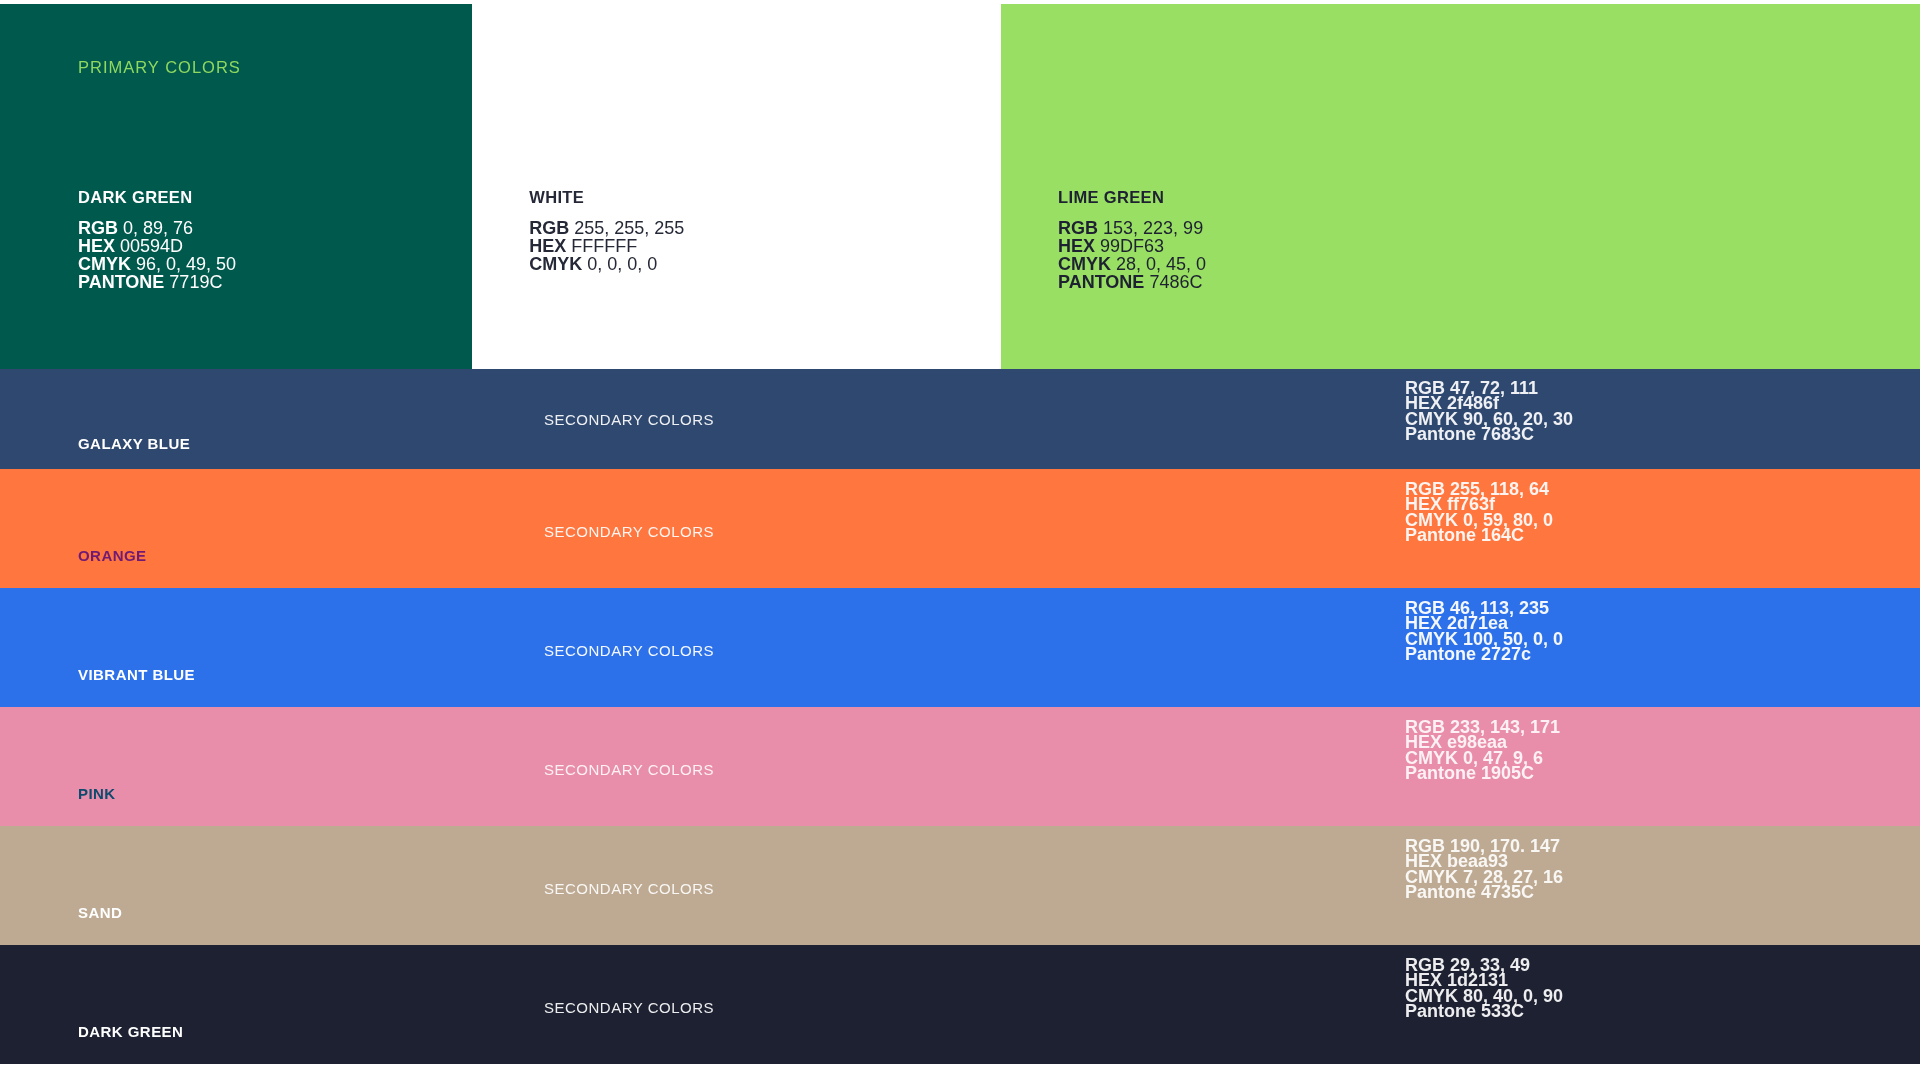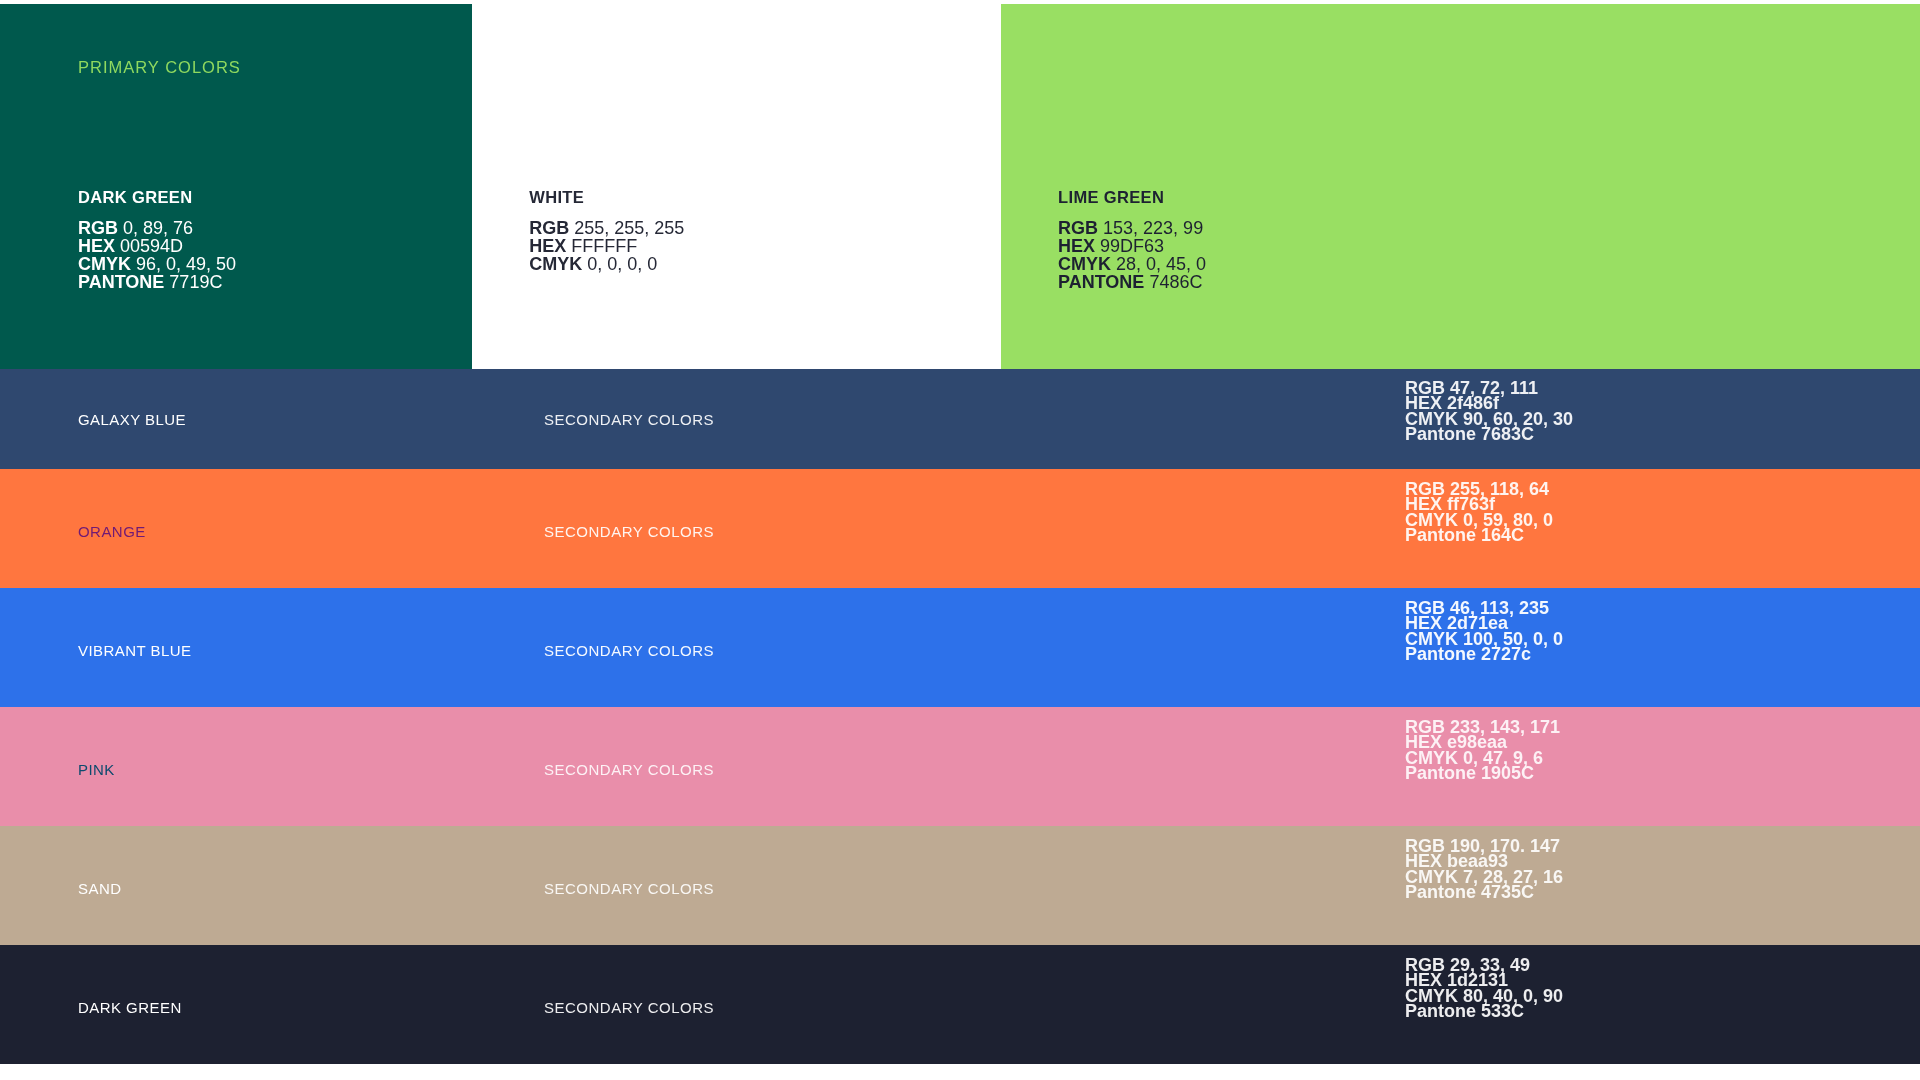--- a/index.html
+++ b/index.html
@@ -47,22 +47,22 @@
   
   .secondary-section {
     position:absolute; left:0; top:369px; width:1920px; height:711px;
   }
   .sec-row { position:relative; width:1920px; }
   .sec-row.h1 { height:100px; }
   .sec-row.h2 { height:119px; }
 
   .sec-name {
     position:absolute; left:78px;
-    font-size:15px; font-weight:400; letter-spacing:.45px;
-    white-space:nowrap; transform:translateY(-50%);
+    font-size:15px; font-weight:700; letter-spacing:.45px;
+    white-space:nowrap; transform:translateY(-50%);margin-top:24px;
   }
   .sec-center {
     position:absolute; left:544px;
     font-size:15px; font-weight:400; letter-spacing:.5px;
     white-space:nowrap; transform:translateY(-50%);
   }
   .sec-specs {
     position:absolute; left:1357px;
     font-size:18px; line-height:15.4px; font-weight:700;
     white-space:nowrap;

